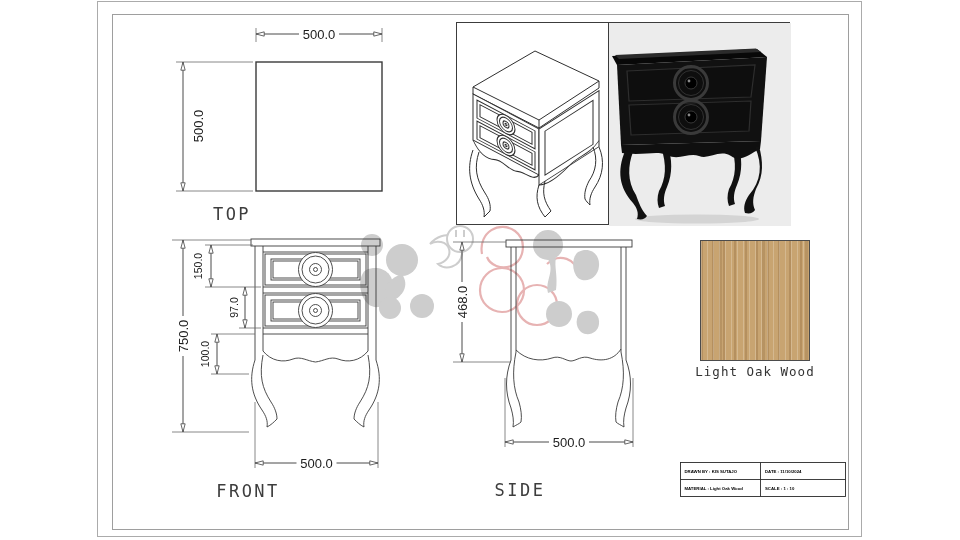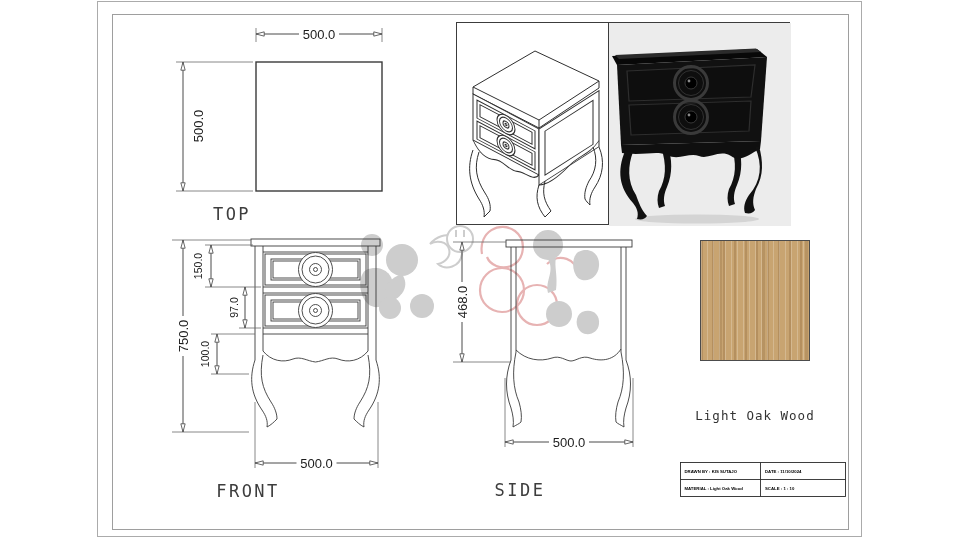--- a/index.html
+++ b/index.html
@@ -35,21 +35,21 @@
   .swatch{
     left:700px;top:240px;width:110px;height:121px;border:1px solid #4c4c4c;box-sizing:border-box;z-index:1;
     background-color:var(--wood-base);
     background-image:
       repeating-linear-gradient(90deg, rgba(255,255,255,0.22) 0 1px, rgba(255,255,255,0) 1px 6px),
       repeating-linear-gradient(90deg, rgba(112,72,32,0.22) 0 2px, rgba(112,72,32,0) 2px 11px),
       repeating-linear-gradient(90deg, rgba(0,0,0,0) 0 18px, rgba(92,58,22,0.16) 18px 21px, rgba(0,0,0,0) 21px 43px);
   }
   .swatch-label{
     left:690px;top:364px;width:130px;text-align:center;
-    font-family:"DejaVu Sans Mono",monospace;font-size:12.5px;letter-spacing:1px;color:#333;z-index:1;margin-top:44px;
+    font-family:"DejaVu Sans Mono",monospace;font-size:12.5px;letter-spacing:1px;color:#333;z-index:1;
   }
   
   .wm-g{fill:var(--watermark-grey);}
   .wm-go{fill:#ffffff;stroke:var(--watermark-grey);stroke-width:2;}
   .wm-p{fill:none;stroke:var(--watermark-pink);stroke-width:2.2;}
   
   .titleblock{left:680px;top:462px;z-index:1;}
   .tb-line{stroke:#2b2b2b;stroke-width:0.9;fill:none;}
   .tb-txt{font-family:"Liberation Sans",sans-serif;font-size:4.3px;font-weight:bold;fill:#000;}
 </style>

